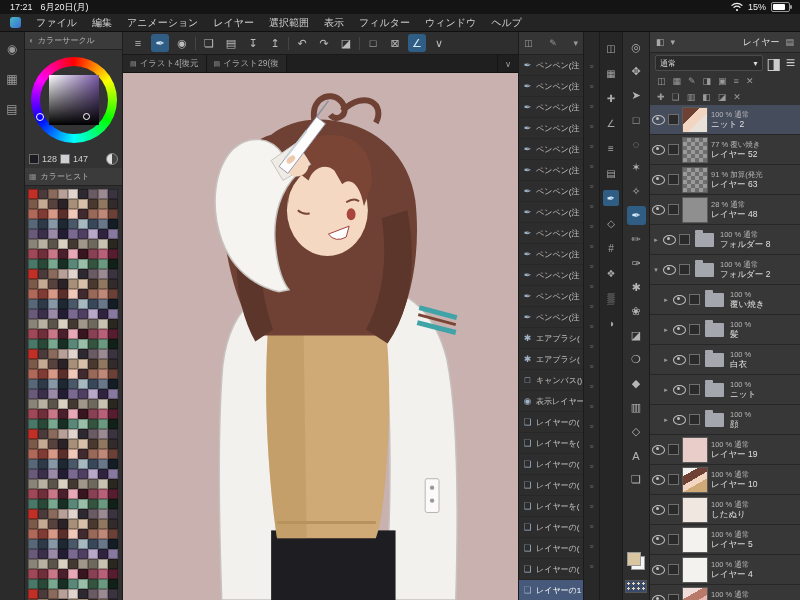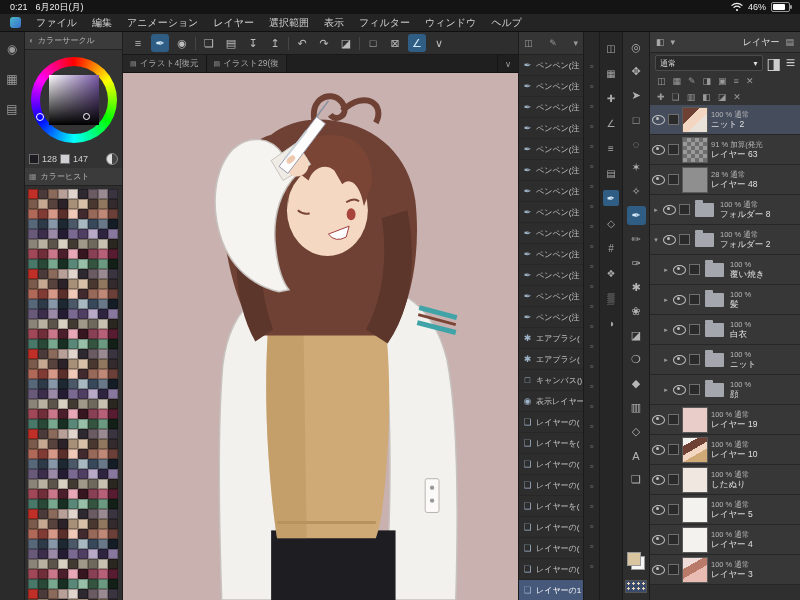--- a/index.html
+++ b/index.html
@@ -115,29 +115,29 @@
   .l-lines{flex:1;min-width:0;display:flex;flex-direction:column;justify-content:center;line-height:1.2;}
   .l-meta{font-size:7.5px;color:#b8b8b8;white-space:nowrap;overflow:hidden;}
   .l-name{font-size:8.5px;color:#e0e0e0;white-space:nowrap;overflow:hidden;}
 </style>
 </head>
 <body>
 
 <div id="app">
 
   <div class="statusbar">
-    <span>0:21</span>
+    <span>17:21</span>
     <span>6月20日(月)</span>
     <div class="sb-right">
       <svg width="12" height="10" viewBox="0 0 12 10">
         <path d="M1 3.4a7.2 7.2 0 0 1 10 0" stroke="#f0f0f0" fill="none" stroke-width="1.3" stroke-linecap="round"></path>
         <path d="M3 5.4a4.3 4.3 0 0 1 6 0" stroke="#f0f0f0" fill="none" stroke-width="1.3" stroke-linecap="round"></path>
         <circle cx="6" cy="8" r="1.1" fill="#f0f0f0"></circle>
       </svg>
-      <span>46%</span>
+      <span>15%</span>
       <div class="batt">
           <div class="batt-fill"></div>
         </div>
     </div>
   </div>
 
   <div class="menubar">
     <div class="app-logo"></div>
 
   <span class="menu-item">ファイル</span>
@@ -882,20 +882,29 @@
             <div class="l-lines">
               <div class="l-meta">100 % 通常</div>
               <div class="l-name">ニット 2</div>
             </div>
           </div>
           <div class="layer-row" style="padding-left: 2px;">
             <div class="eye"></div>
             <div class="lcheck"></div>
             <div class="thumb t-checker"></div>
             <div class="l-lines">
+              <div class="l-meta">77 % 覆い焼き</div>
+              <div class="l-name">レイヤー 52</div>
+            </div>
+          </div>
+          <div class="layer-row" style="padding-left: 2px;">
+            <div class="eye"></div>
+            <div class="lcheck"></div>
+            <div class="thumb t-checker"></div>
+            <div class="l-lines">
               <div class="l-meta">91 % 加算(発光</div>
               <div class="l-name">レイヤー 63</div>
             </div>
           </div>
           <div class="layer-row" style="padding-left: 2px;">
             <div class="eye"></div>
             <div class="lcheck"></div>
             <div class="thumb t-gray"></div>
             <div class="l-lines">
               <div class="l-meta">28 % 通常</div>

